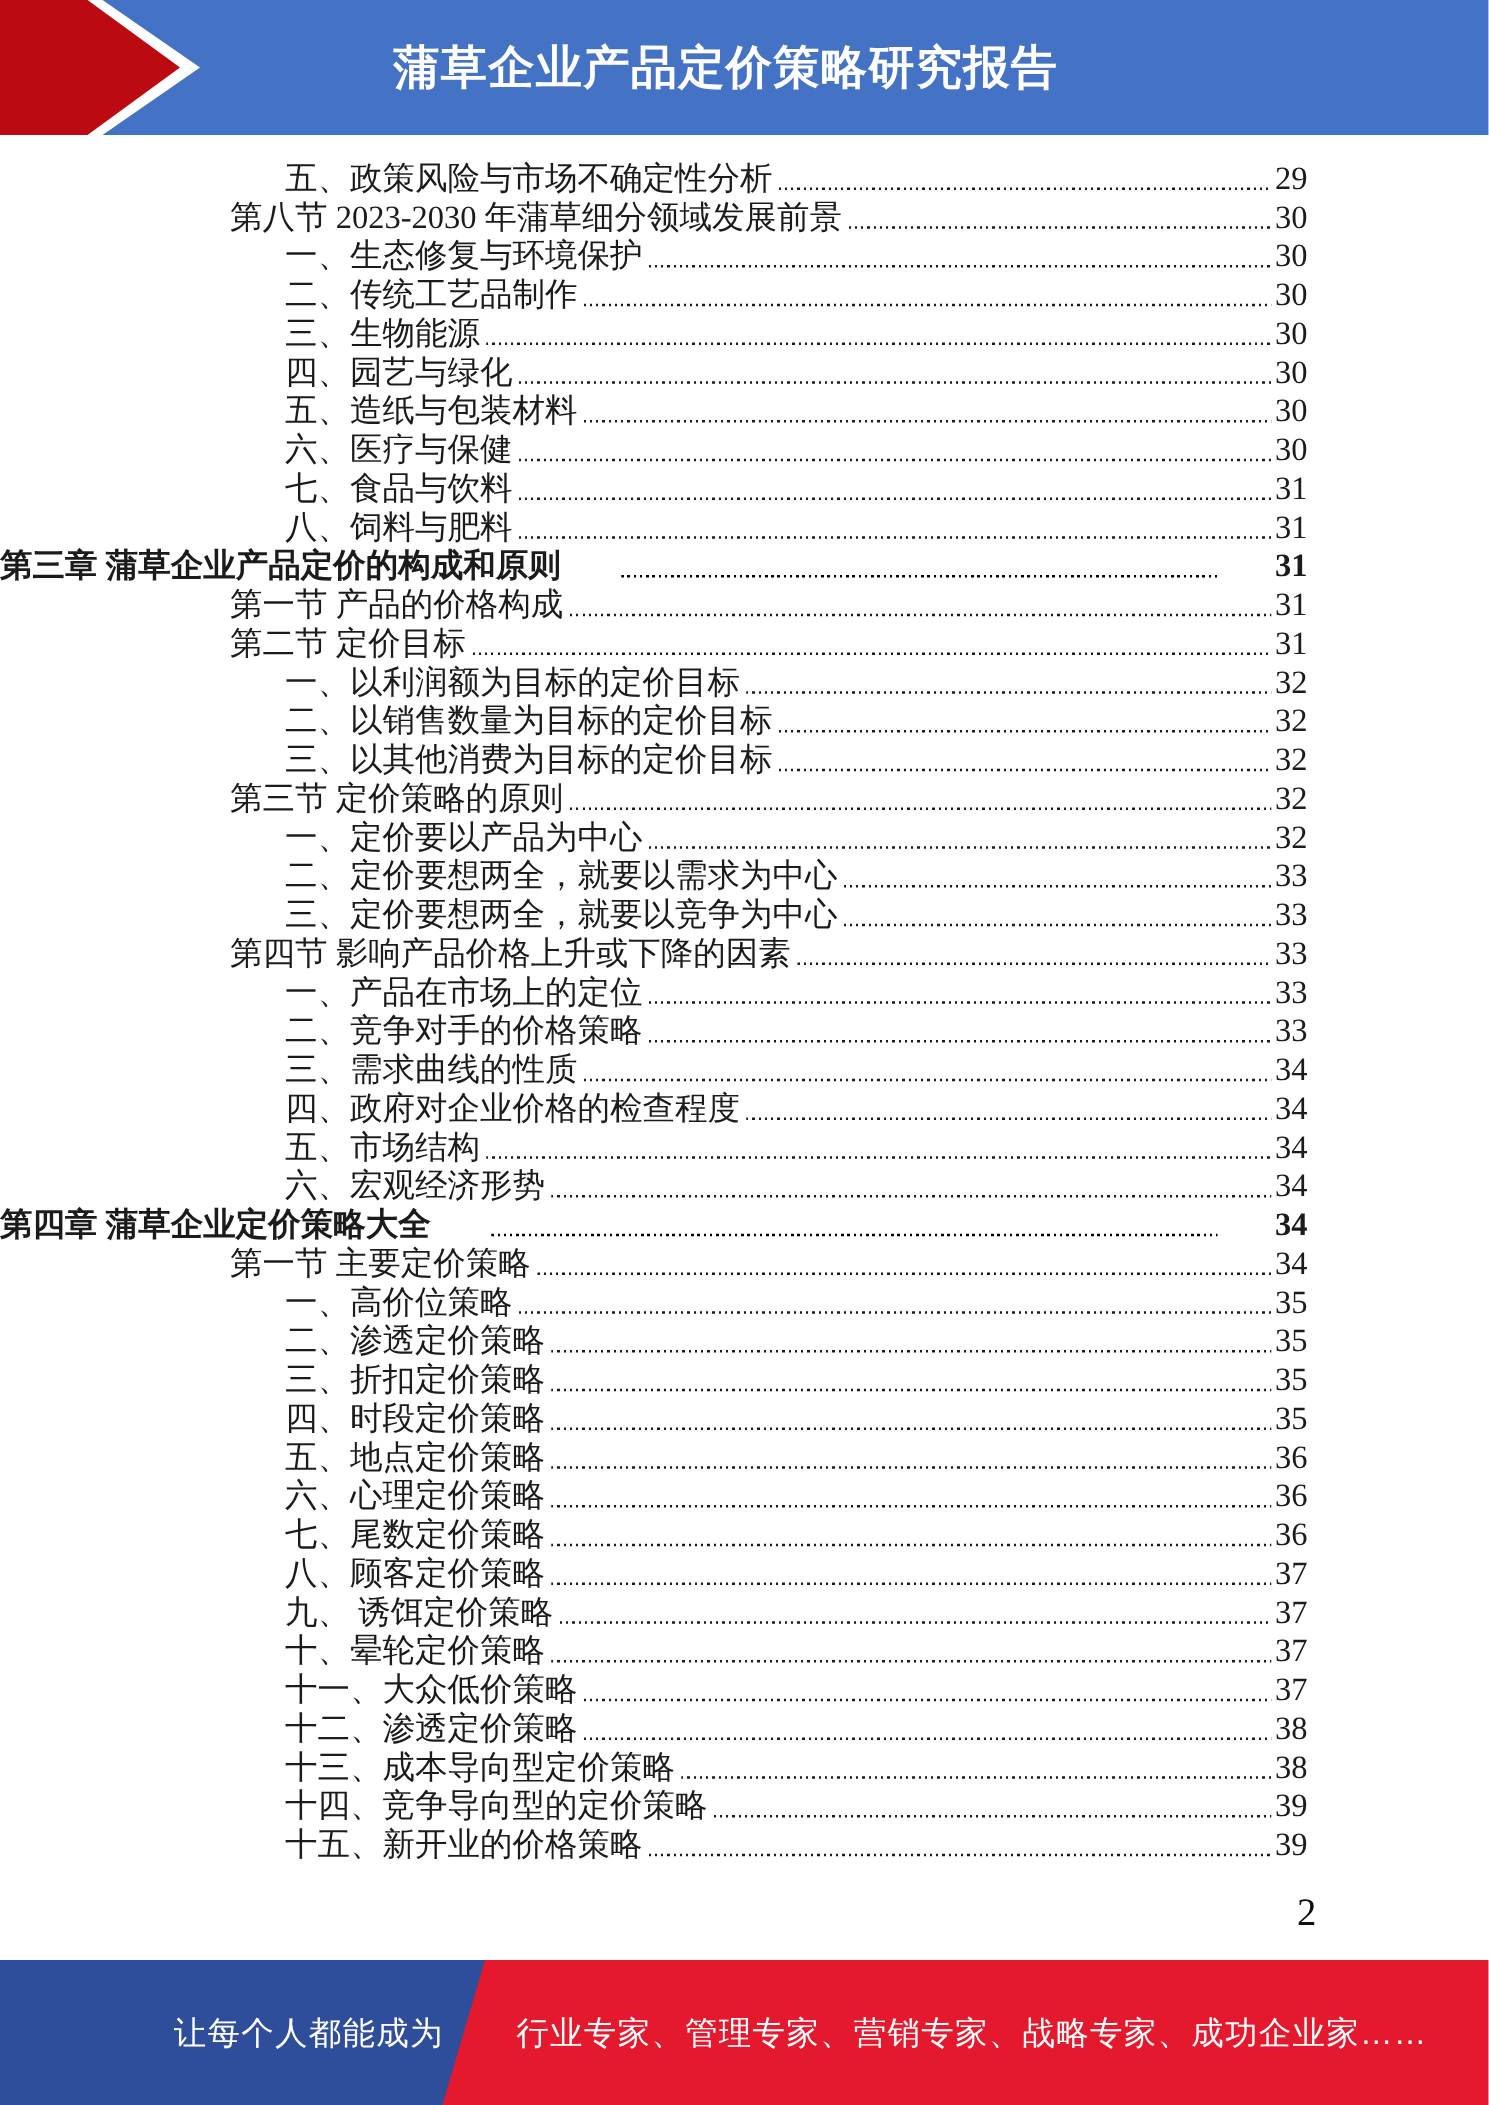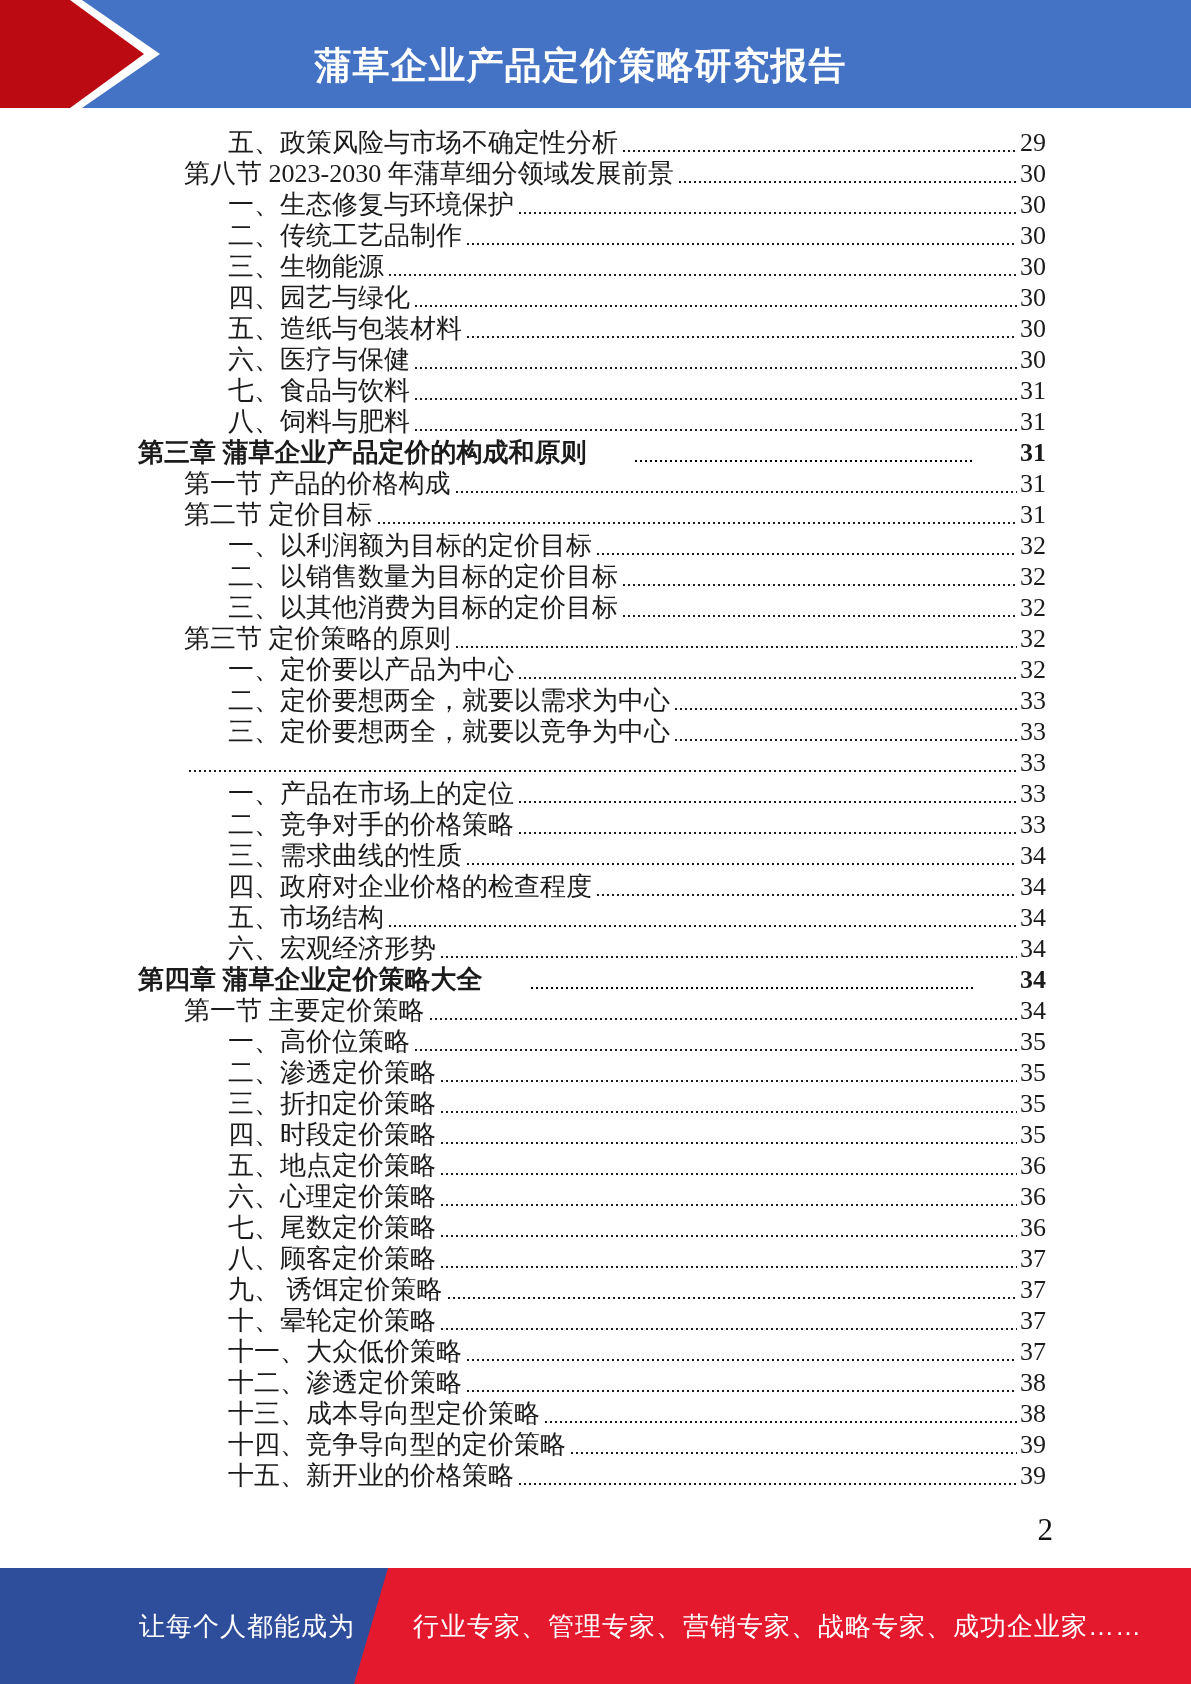--- a/index.html
+++ b/index.html
@@ -18,36 +18,35 @@
     background:var(--header-blue,#4472C4);
   }
   .header-arrow{position:absolute;left:0;top:0;}
   .header-title{
     position:absolute;left:0;top:0;width:1191px;height:108px;
     display:flex;align-items:center;justify-content:center;
     padding-right:30px;box-sizing:border-box;
     font-family:"Liberation Sans","DejaVu Sans",sans-serif;
     font-weight:700;font-size:37px;color:#ffffff;
     letter-spacing:1px;
-    margin-top:12px;
   }
 
   
   .toc{
     position:absolute;left:0;top:127px;width:1191px;
   }
   .toc-row{
     display:flex;align-items:flex-end;
     height:31px;line-height:31px;
     font-size:26px;
     padding-right:145px;
     box-sizing:border-box;
     white-space:nowrap;
   }
-  .toc-row.chapter{padding-left:138px;font-weight:700;gap:43px;}
+  .toc-row.chapter{font-weight:700;gap:43px;}
   .toc-row.section{padding-left:184px;}
   .toc-row.item{padding-left:228px;}
   .toc-label{flex:0 0 auto;}
   .leader{
     flex:1 1 auto;
     height:2.4px;
     align-self:flex-end;
     margin:0 3px 6px 5px;
     background-image:repeating-linear-gradient(to right,
       #1b1b1b 0, #1b1b1b 1.7px, transparent 1.7px, transparent 5px);
@@ -197,20 +196,21 @@
         <span class="toc-label">二、定价要想两全，就要以需求为中心</span>
         <span class="leader"></span>
         <span class="toc-page">33</span>
       </div>
       <div class="toc-row item">
         <span class="toc-label">三、定价要想两全，就要以竞争为中心</span>
         <span class="leader"></span>
         <span class="toc-page">33</span>
       </div>
       <div class="toc-row section">
+        <span class="toc-label">第四节 影响产品价格上升或下降的因素</span>
         <span class="leader"></span>
         <span class="toc-page">33</span>
       </div>
       <div class="toc-row item">
         <span class="toc-label">一、产品在市场上的定位</span>
         <span class="leader"></span>
         <span class="toc-page">33</span>
       </div>
       <div class="toc-row item">
         <span class="toc-label">二、竞争对手的价格策略</span>

